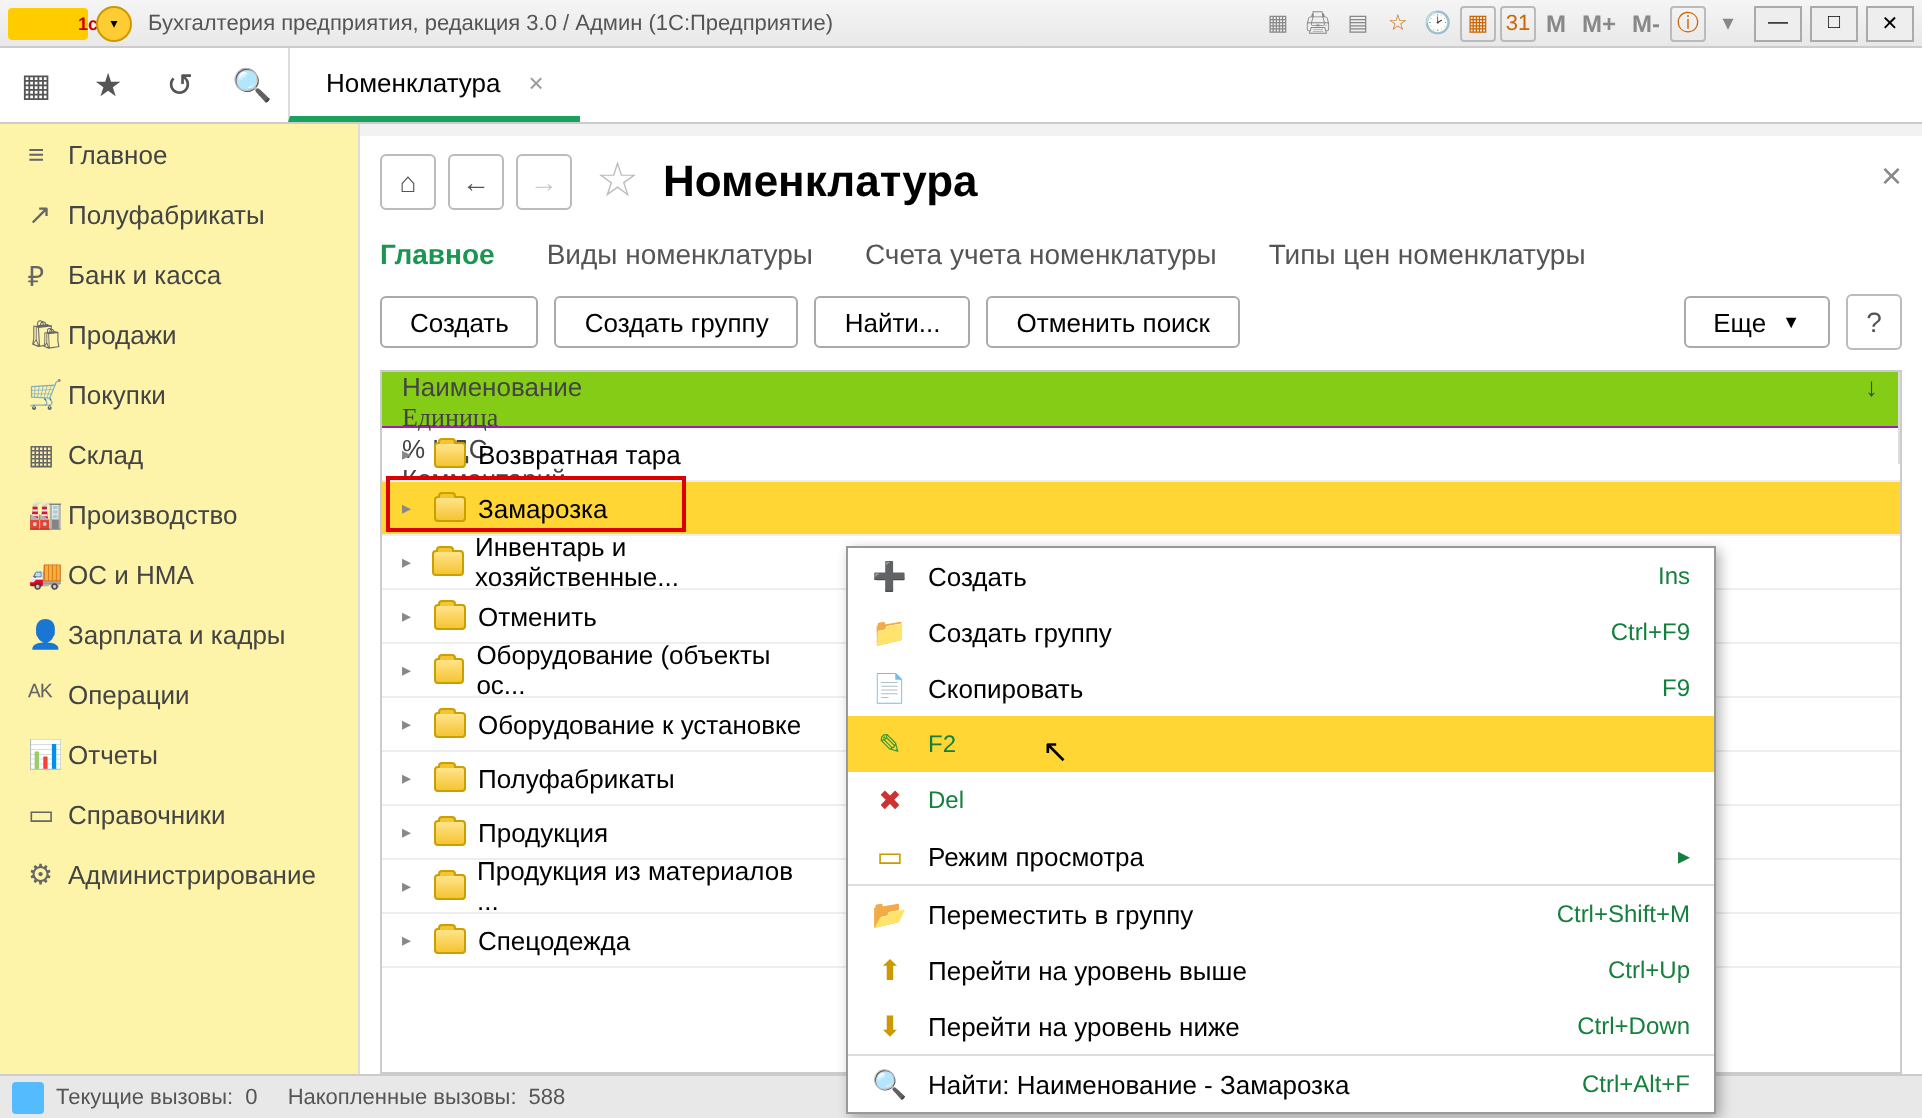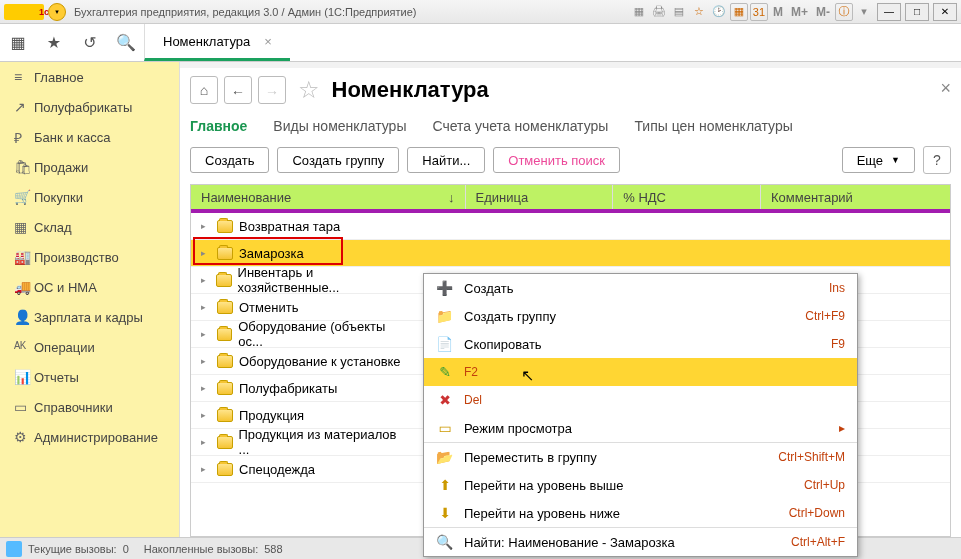--- a/index.html
+++ b/index.html
@@ -34,30 +34,30 @@
 .star { font-size:24px; color:#bbb; margin:0 6px;}
 .page-title { font-size:22px; font-weight:bold; }
 .close-page { position:absolute; top:10px; right:10px; font-size:18px; color:#888; cursor:pointer; }
 
 .subtabs { display:flex; gap:26px; padding: 8px 0 8px 0; font-size:14px; }
 .subtabs .st { color:#555; cursor:pointer; }
 .subtabs .st.active { color:#1a9650; font-weight:bold; }
 
 .toolbar2 { display:flex; gap:8px; padding: 4px 0 10px 0; align-items:center; }
 .btn { height:26px; padding:0 14px; border:1px solid #aaa; background:#fff; border-radius:3px; font-size:13px; display:flex;align-items:center; cursor:pointer; }
-.btn.disabled { color:#ec4899; }
+.btn.disabled { color:#000000; }
 .spacer { flex:1; }
 .btn .dd-ar { margin-left:8px; font-size:9px; }
 
 .table-wrap { flex:1; border:1px solid #ccc; overflow:hidden; display:flex;flex-direction:column; }
-.thead { display:flex; background:#bef264; border-bottom:4px solid #a21caf; height:28px; }
+.thead { display:flex; background:#84cc16; border-bottom:1px solid #a21caf; height:28px;flex-direction:column; }
 .th { padding:0 10px; display:flex;align-items:center;border-right:1px solid #ddd; font-size:13px; color:#444; }
 .th.name { flex:1.8; justify-content:space-between; }
 .th.art { flex:0.9; }
-.th.unit { flex:0.9; }
+.th.unit { flex:0.9;font-family:Liberation Serif, serif; }
 .th.vat { flex:0.9; }
 .th.com { flex:1.2; border-right:none; }
 .tbody { flex:1; overflow-y:auto; position:relative; }
 .row { display:flex; height:27px; align-items:center; border-bottom:1px solid #eee;}
 .row .cell { padding:0 10px; border-right:1px solid transparent; display:flex;align-items:center; gap:6px; }
 .row .cell.name { flex:1.8; }
 .row .cell.art { flex:0.9; }
 .row .cell.unit { flex:0.9; }
 .row .cell.vat { flex:0.9; }
 .row .cell.com { flex:1.2; }
@@ -68,21 +68,21 @@
 .red-box { position:absolute; border:2px solid #d00; pointer-events:none; }
 
 .statusbar { height:22px; background:#e8e8e8; border-top:1px solid #ccc; display:flex;align-items:center; padding:0 6px; font-size:11px; color:#555; gap:6px;}
 .statusbar .sicon { width:16px;height:16px;background:#5bf;border-radius:2px; }
 
 .context-menu { position:absolute; background:#fff; border:1px solid #999; box-shadow:2px 2px 6px rgba(0,0,0,0.3); width:435px; z-index:100; }
 .context-menu .mi { height:28px; display:flex;align-items:center; padding:0 12px; gap:10px; cursor:pointer; font-size:13px; }
 .context-menu .mi.hl { background:#ffd633; }
 .context-menu .mi .mic { width:18px; font-size:14px; text-align:center; }
 .context-menu .mi .lbl { flex:1; }
-.context-menu .mi .sc { color:#c2410c; font-size:12px; }
+.context-menu .mi .sc { color:#15803d; font-size:12px; }
 .context-menu .sep { height:1px; background:#ddd; }
 .cursor-arrow { position:absolute; font-size:16px; color:#000; z-index:200; pointer-events:none;}
 </style>
 </head>
 <body>
 
 <div class="titlebar">
   <div class="logo">1c</div>
   <div class="dd">▾</div>
   <div class="title-text">Бухгалтерия предприятия, редакция 3.0 / Админ  (1С:Предприятие)</div>

